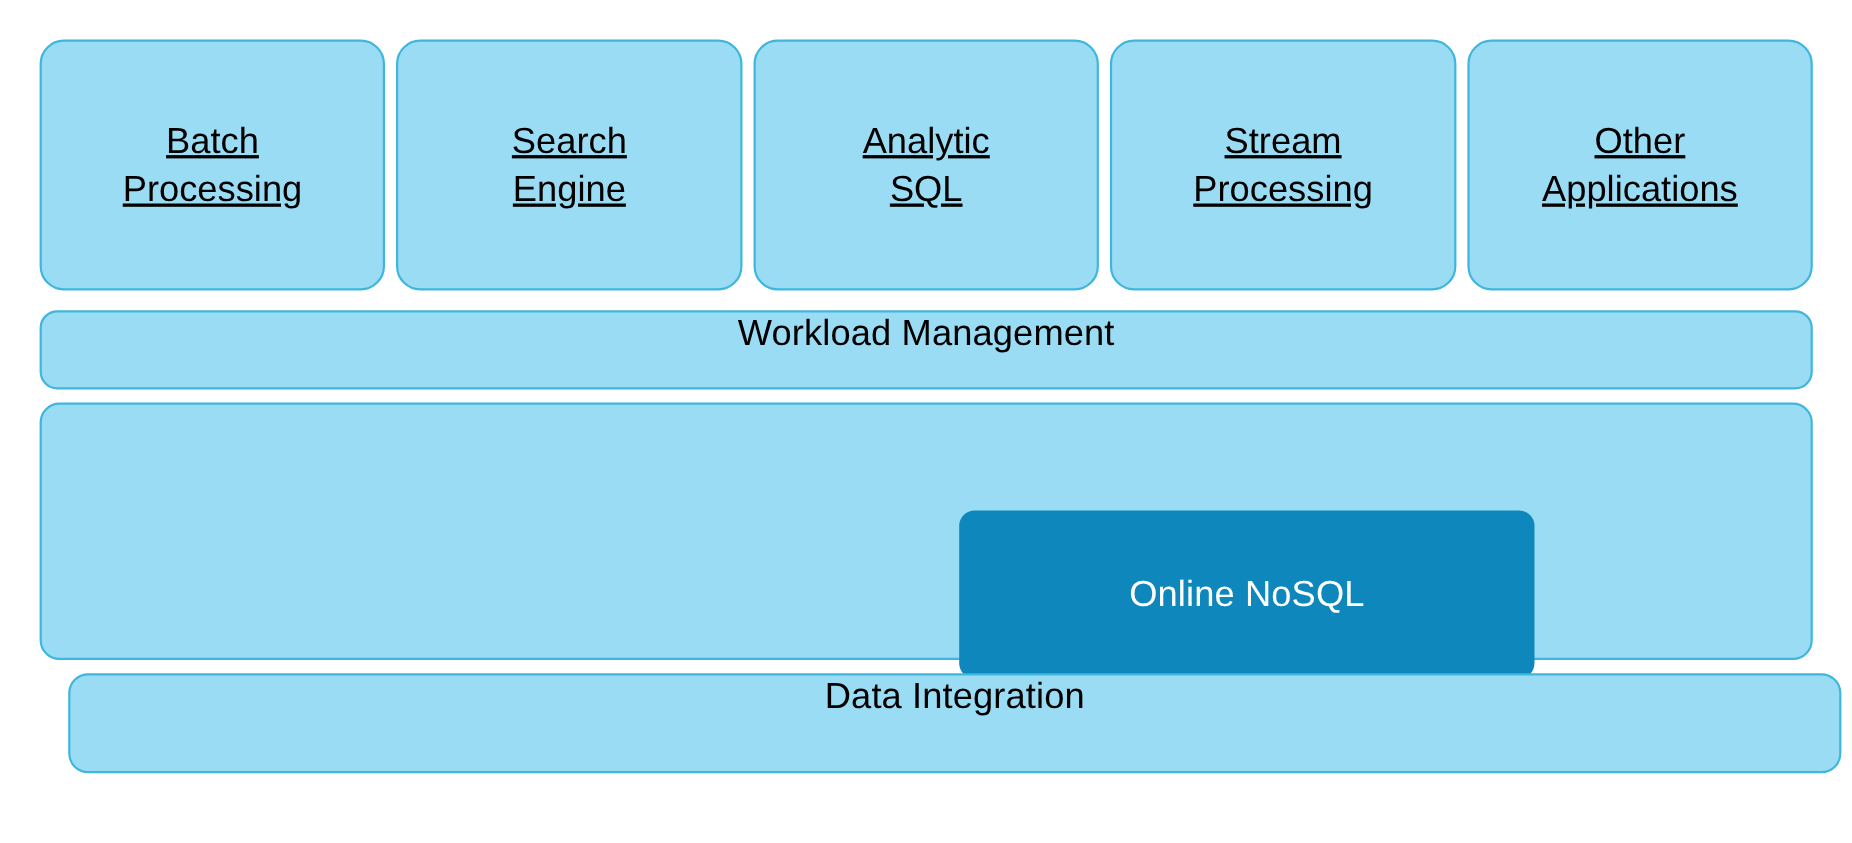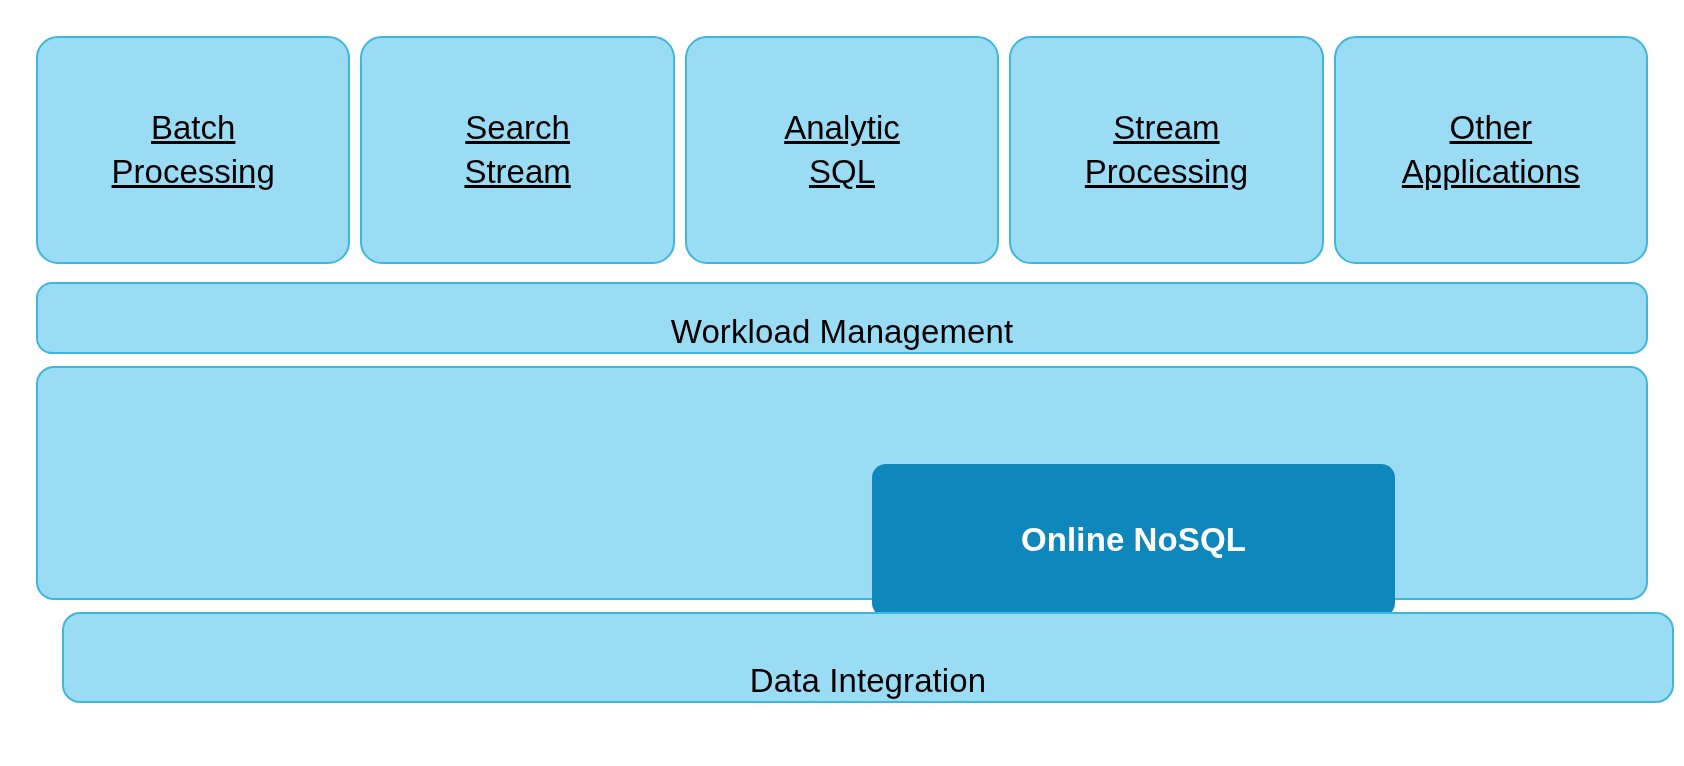--- a/index.html
+++ b/index.html
@@ -22,21 +22,21 @@
   }
 
   
   .block {
     position: absolute;
     box-sizing: border-box;
     background: #9BDCF5;
     border: 2px solid #3FB6DC;
     border-radius: 22px;
     display: flex;
-    align-items: flex-end;
+    align-items: flex-start;
     justify-content: center;
     color: #000000;
     text-align: center;
     line-height: 1.18;
     font-size: 33px;
     font-weight: 400;
     letter-spacing: 0.1px;
   }
 
   
@@ -125,36 +125,35 @@
     left: 289px;
     top: 96px;
     width: 525px;
     height: 128px;
   }
   #nosql-box {
     left: 834px;
     top: 96px;
     width: 523px;
     height: 153px;
-    font-weight: bold;
   }
 </style>
 </head>
 <body>
 
 <div id="diagram">
 
   <div id="app-row">
     <div class="app-box">
       <span>Batch
 Processing</span>
     </div>
     <div class="app-box">
       <span>Search
-Stream</span>
+Engine</span>
     </div>
     <div class="app-box">
       <span>Analytic
 SQL</span>
     </div>
     <div class="app-box">
       <span>Stream
 Processing</span>
     </div>
     <div class="app-box">

